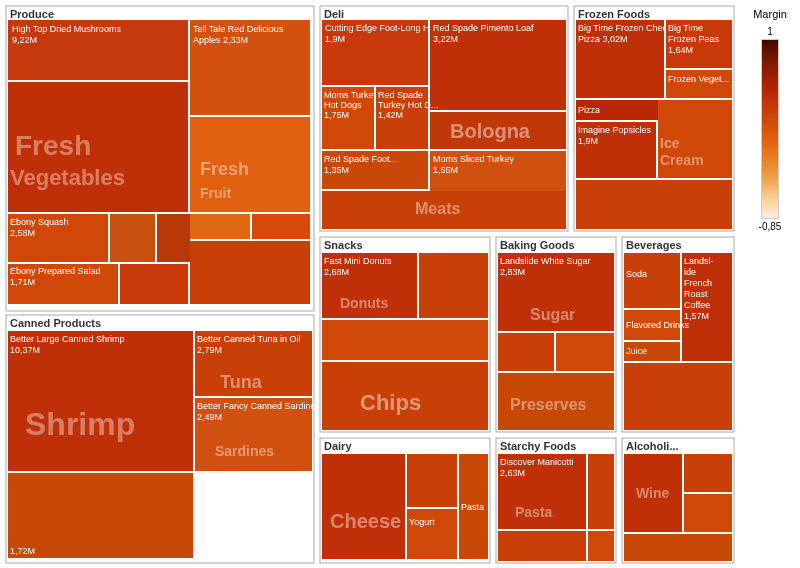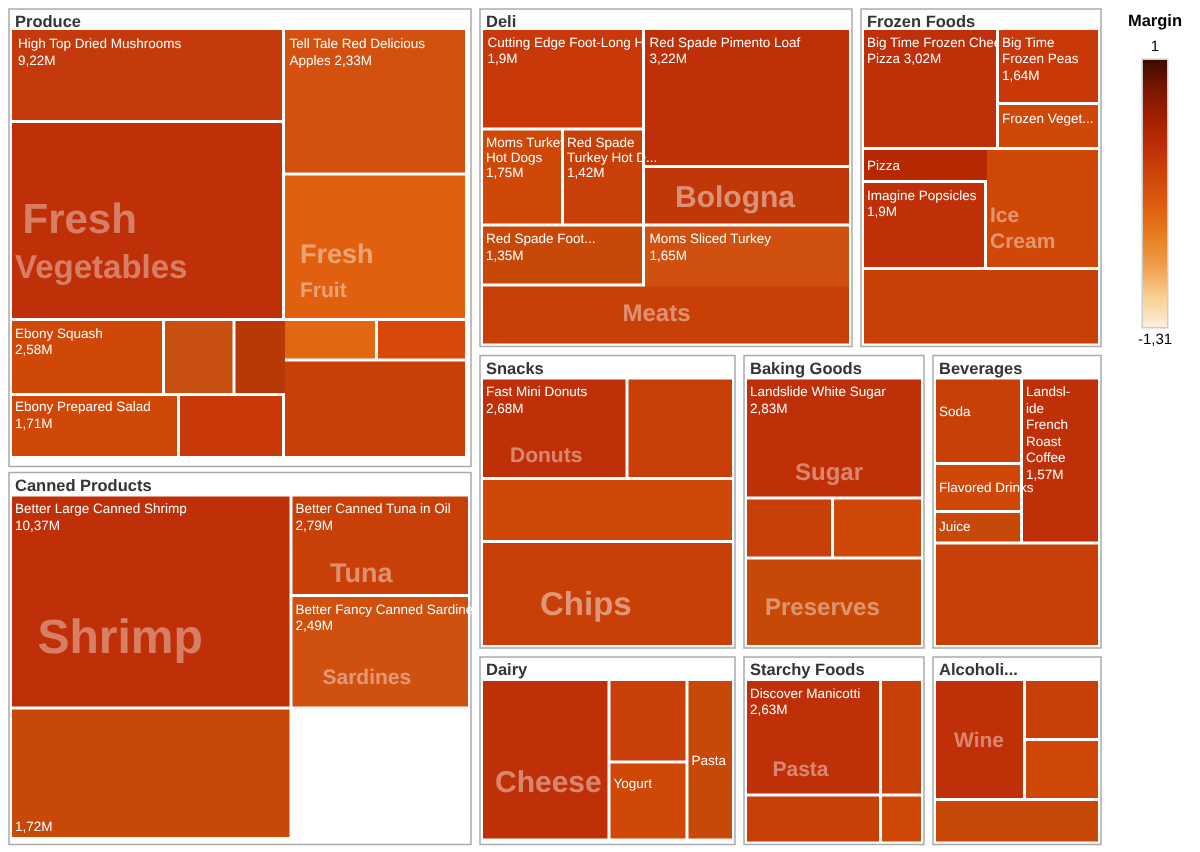--- a/index.html
+++ b/index.html
@@ -238,18 +238,18 @@
       <text x="636" y="498" font-size="14" font-weight="bold" fill="rgba(255,255,255,0.42)">Wine</text>
 
       <rect x="684" y="454" width="48" height="38" fill="#c84008"></rect>
       <rect x="684" y="494" width="48" height="38" fill="#d04808"></rect>
 
       <rect x="624" y="534" width="108" height="27" fill="#c84808"></rect>
     </svg>
   </div>
 
   <div class="legend-area" style="width:60px; padding:8px 4px; display:flex; flex-direction:column; align-items:center;">
-    <div style="font-size:11px; font-weight:bold; margin-bottom:6px;">Margin</div>
+    <div style="font-size:11px; font-weight:normal; margin-bottom:6px;">Margin</div>
     <div style="font-size:10px; margin-bottom:2px;">1</div>
     <div style="width:18px; height:180px; background: linear-gradient(to bottom, #3d0a00, #7a1800, #a32000, #c03008, #d04808, #e06010, #e88020, #f0a050, #f8d090, #fdeedd); border:1px solid #ccc;"></div>
-    <div style="font-size:10px; margin-top:2px;">-1,31</div>
+    <div style="font-size:10px; margin-top:2px;">-0,85</div>
   </div>
 </div>
 
 </body></html>

